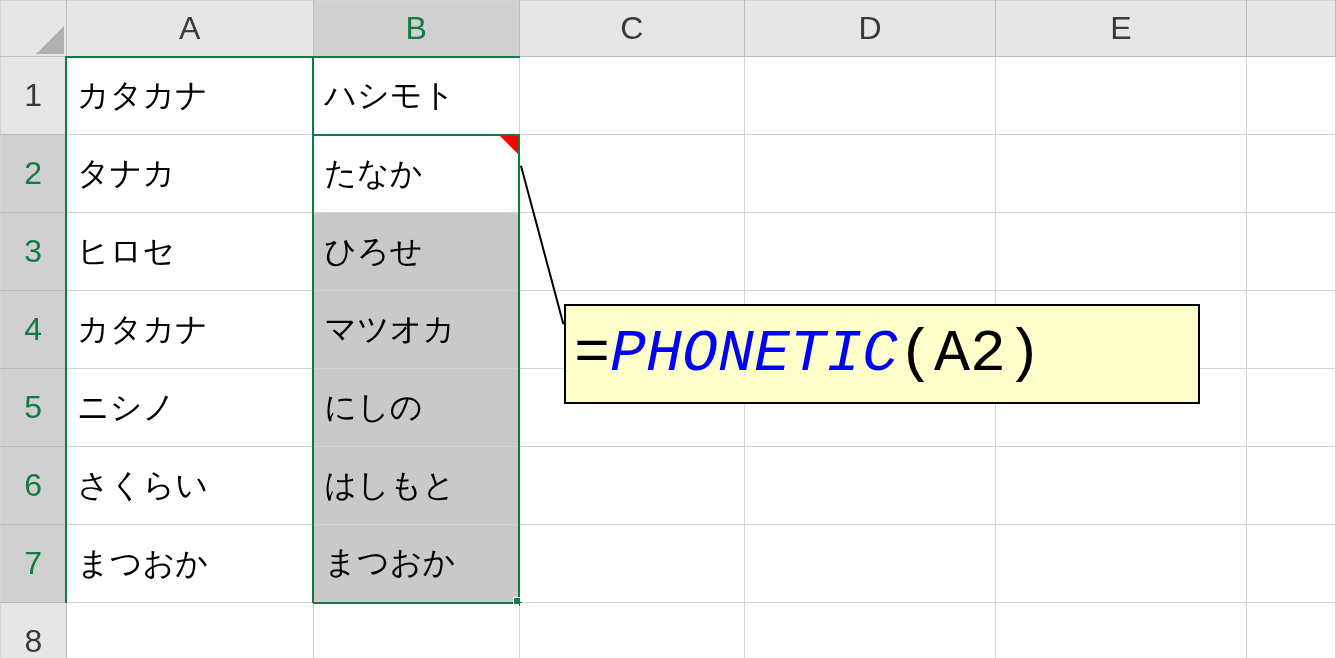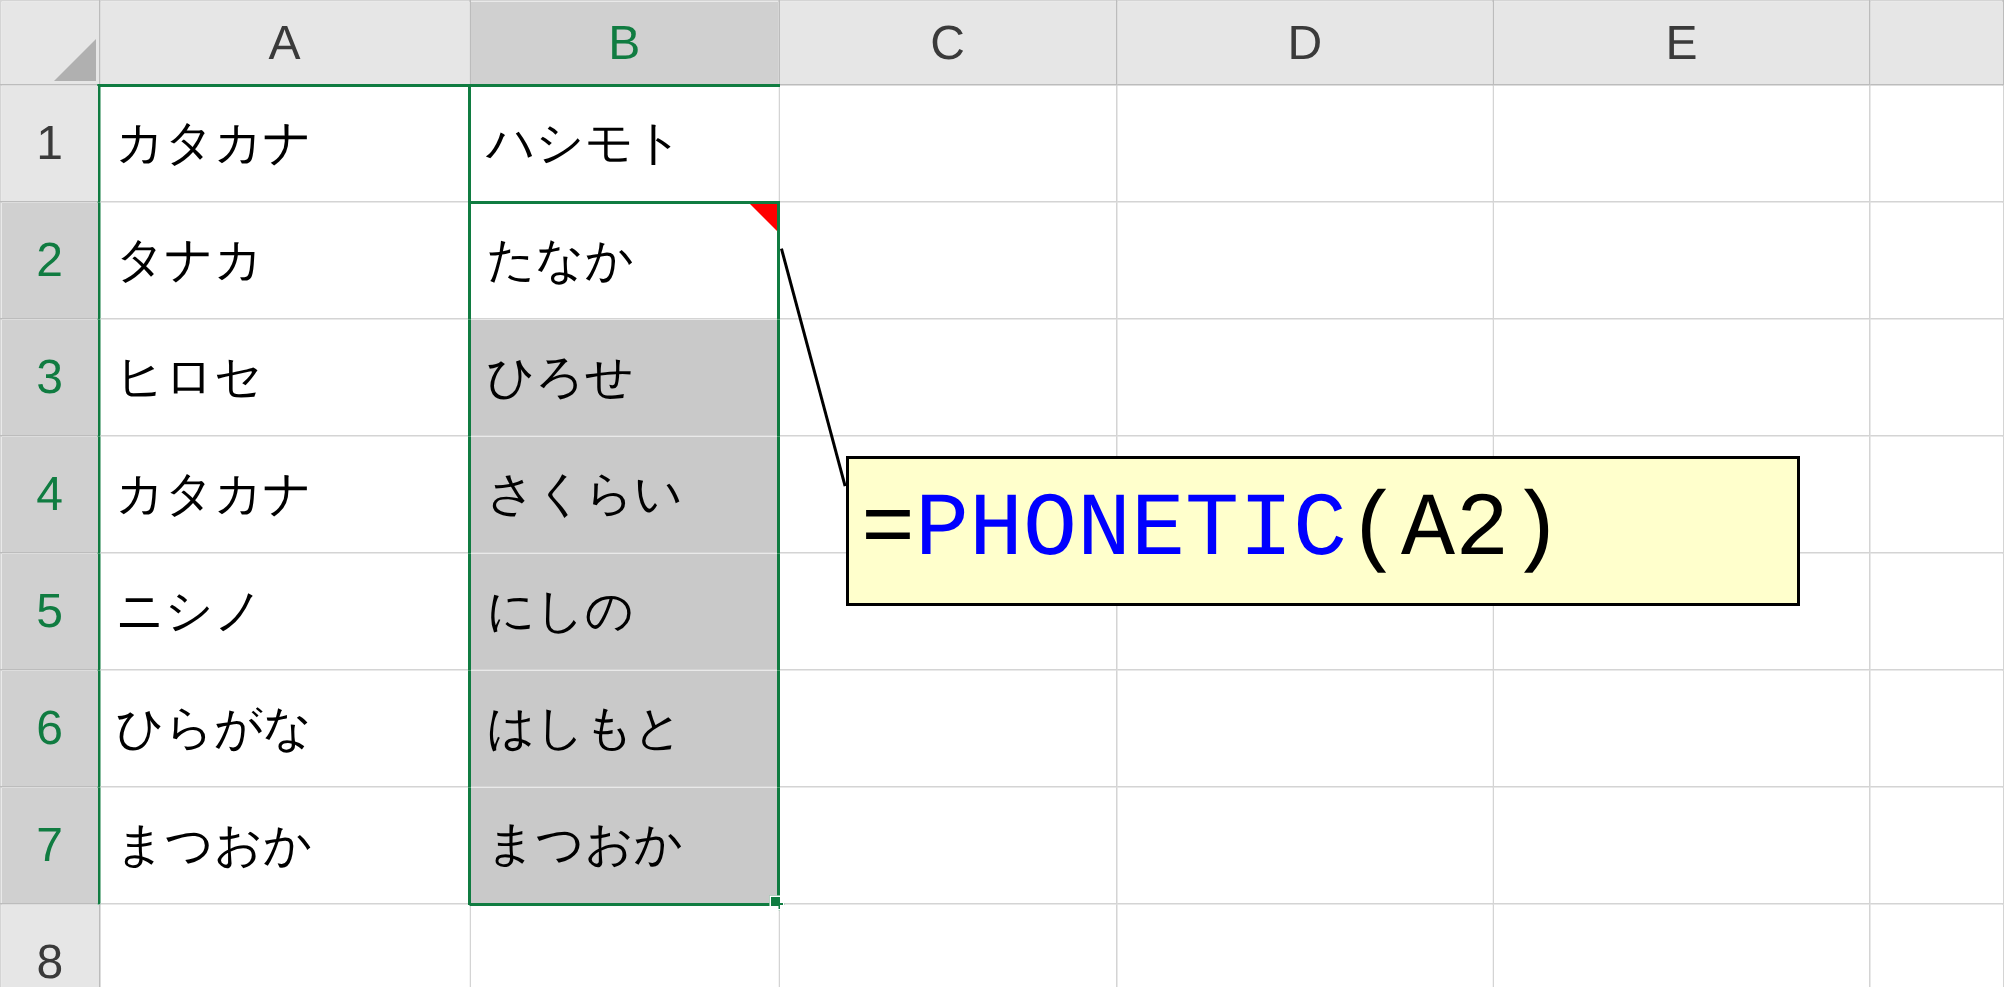--- a/index.html
+++ b/index.html
@@ -124,21 +124,21 @@
     height: 100px;
     background: #ffffcc;
     border: 2px solid #000000;
     font-family: "MS Gothic", "Courier New", monospace;
     font-size: 60px;
     line-height: 96px;
     padding-left: 8px;
     white-space: nowrap;
   }
   .callout .eq { color: #000000; }
-  .callout .fn { color: #0000ff; }
+  .callout .fn { color: #0000ff; font-style: italic; }
   .callout .paren { color: #000000; }
   .leader {
     position: absolute;
     left: 520px;
     top: 166px;
     width: 2px;
     height: 164px;
     background: #000000;
     transform-origin: top left;
     transform: rotate(-15deg);
@@ -184,38 +184,38 @@
     <td class="colA-border">ヒロセ</td>
     <td class="sel sel-outline-left sel-outline-right">ひろせ</td>
     <td></td>
     <td></td>
     <td></td>
     <td></td>
   </tr>
   <tr>
     <td class="rowhdr selected">4</td>
     <td class="colA-border">カタカナ</td>
-    <td class="sel sel-outline-left sel-outline-right">さくらい</td>
+    <td class="sel sel-outline-left sel-outline-right">マツオカ</td>
     <td></td>
     <td></td>
     <td></td>
     <td></td>
   </tr>
   <tr>
     <td class="rowhdr selected">5</td>
     <td class="colA-border">ニシノ</td>
     <td class="sel sel-outline-left sel-outline-right">にしの</td>
     <td></td>
     <td></td>
     <td></td>
     <td></td>
   </tr>
   <tr>
     <td class="rowhdr selected">6</td>
-    <td class="colA-border">ひらがな</td>
+    <td class="colA-border">さくらい</td>
     <td class="sel sel-outline-left sel-outline-right">はしもと</td>
     <td></td>
     <td></td>
     <td></td>
     <td></td>
   </tr>
   <tr>
     <td class="rowhdr selected">7</td>
     <td class="colA-border">まつおか</td>
     <td class="sel sel-outline-left sel-outline-right sel-outline-bottom">

